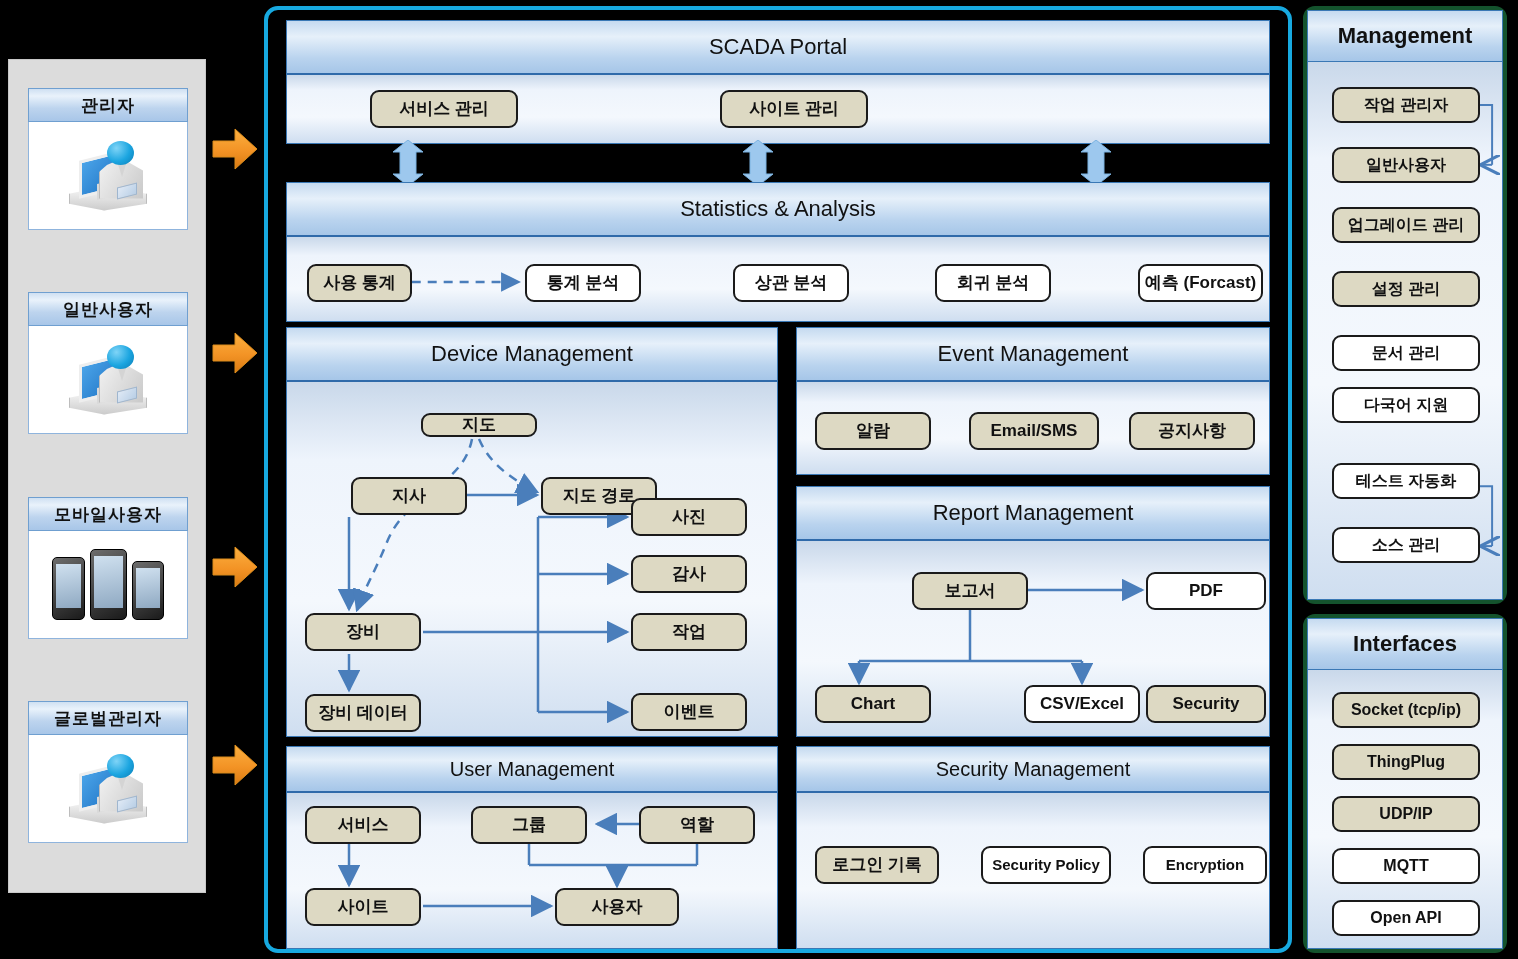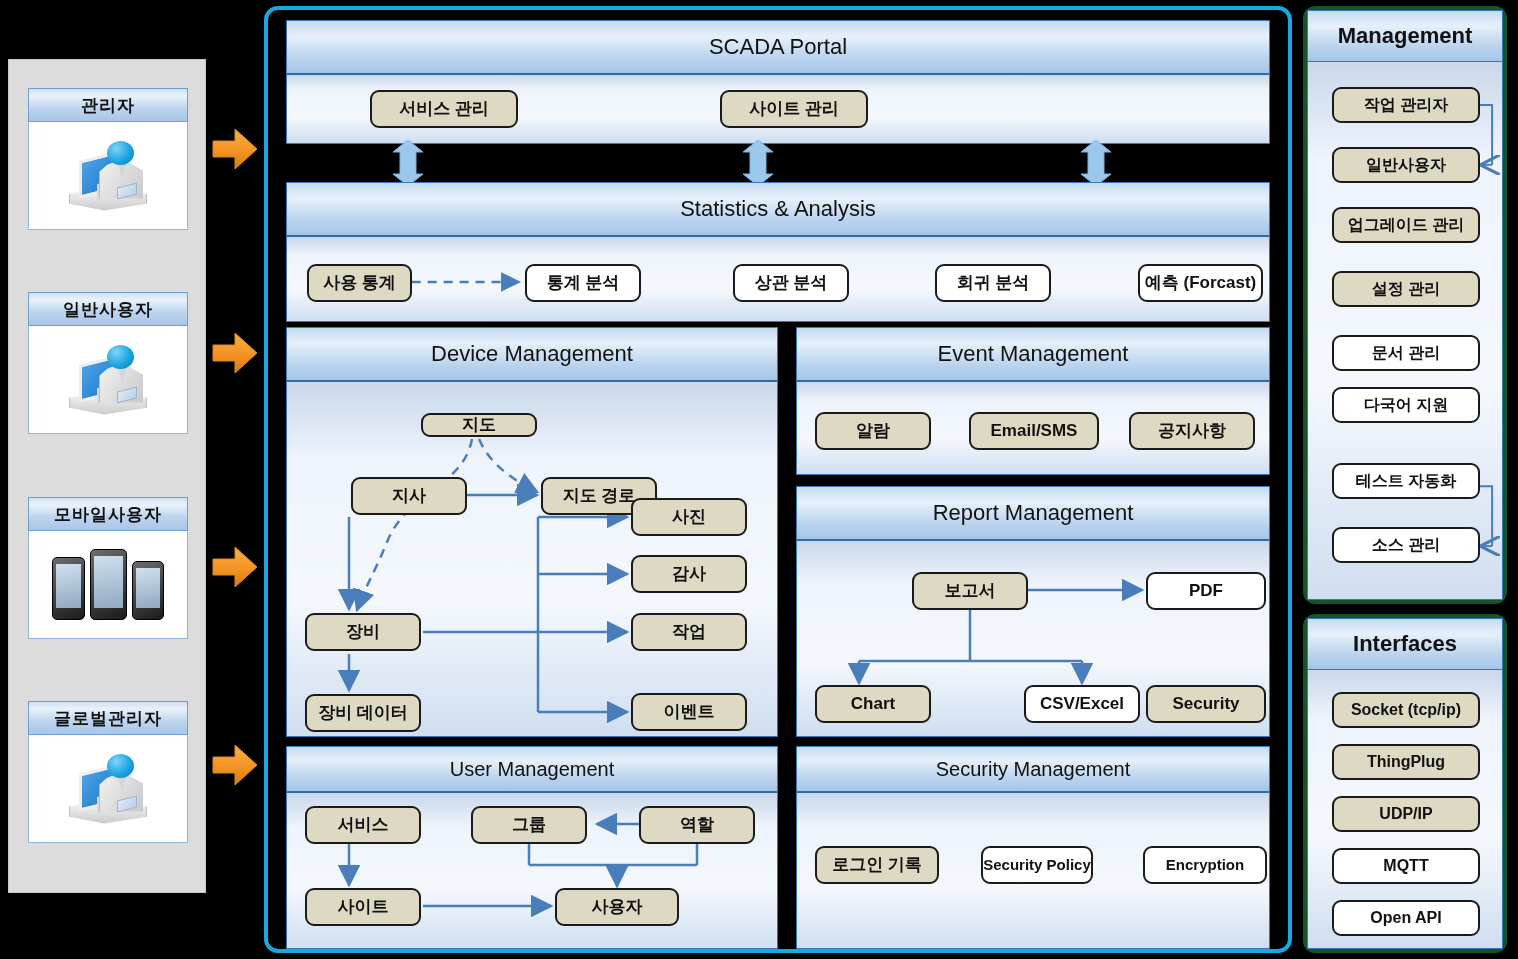--- a/index.html
+++ b/index.html
@@ -335,21 +335,21 @@
         <div class="node" style="left:352px; top:13px; width:116px; height:38px;">역할</div>
         <div class="node" style="left:18px; top:95px; width:116px; height:38px;">사이트</div>
         <div class="node" style="left:268px; top:95px; width:124px; height:38px;">사용자</div>
       </div>
     </div>
 
     <div class="sect" style="left:528px; top:736px; width:474px; height:203px;">
       <div class="sect-head sm">Security Management</div>
       <div class="sect-body sm">
         <div class="node" style="left:18px; top:53px; width:124px; height:38px;">로그인 기록</div>
-        <div class="node white sm" style="left:184px; top:53px; width:112px; height:38px;">Security Policy</div>
+        <div class="node white sm" style="left:184px; top:53px; width:130px; height:38px;">Security Policy</div>
         <div class="node white sm" style="left:346px; top:53px; width:124px; height:38px;">Encryption</div>
       </div>
     </div>
 
   </div>
 
   <div class="rpanel" style="left:1303px; top:6px; width:204px; height:598px;">
     <div class="rhead">Management</div>
     <div class="rbody" style="height:538px;">
       <svg class="wires" viewBox="0 0 196 538" preserveAspectRatio="none">

